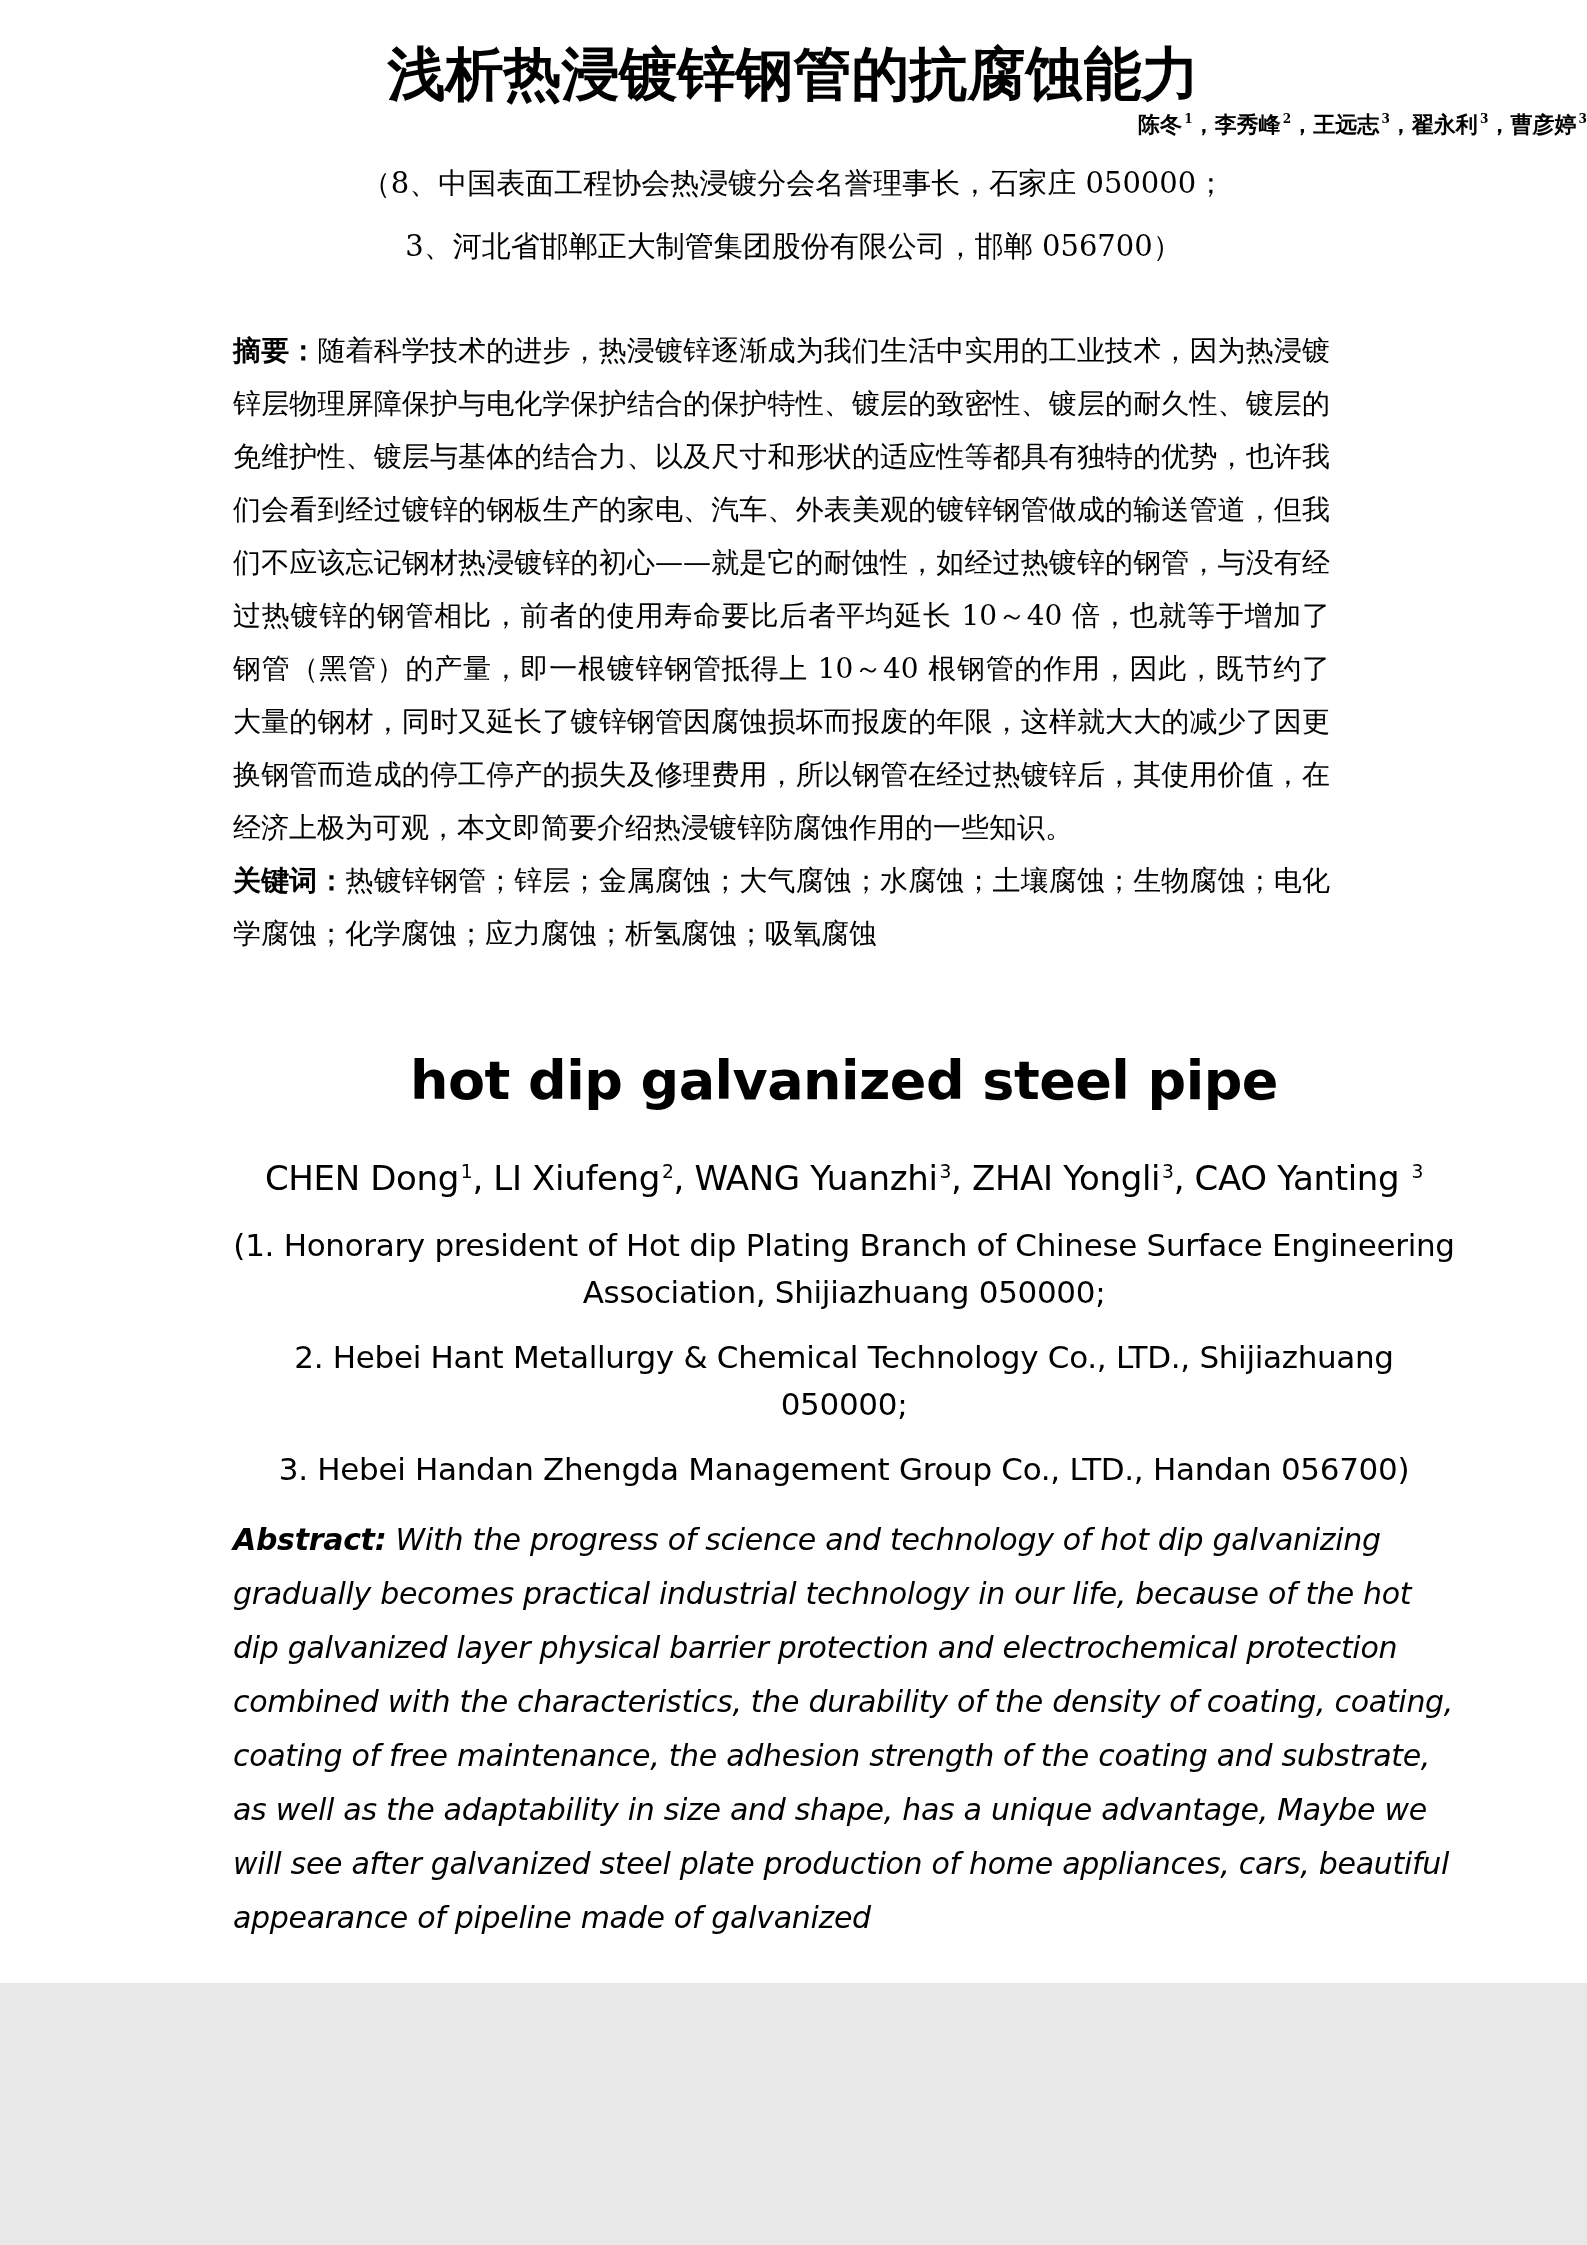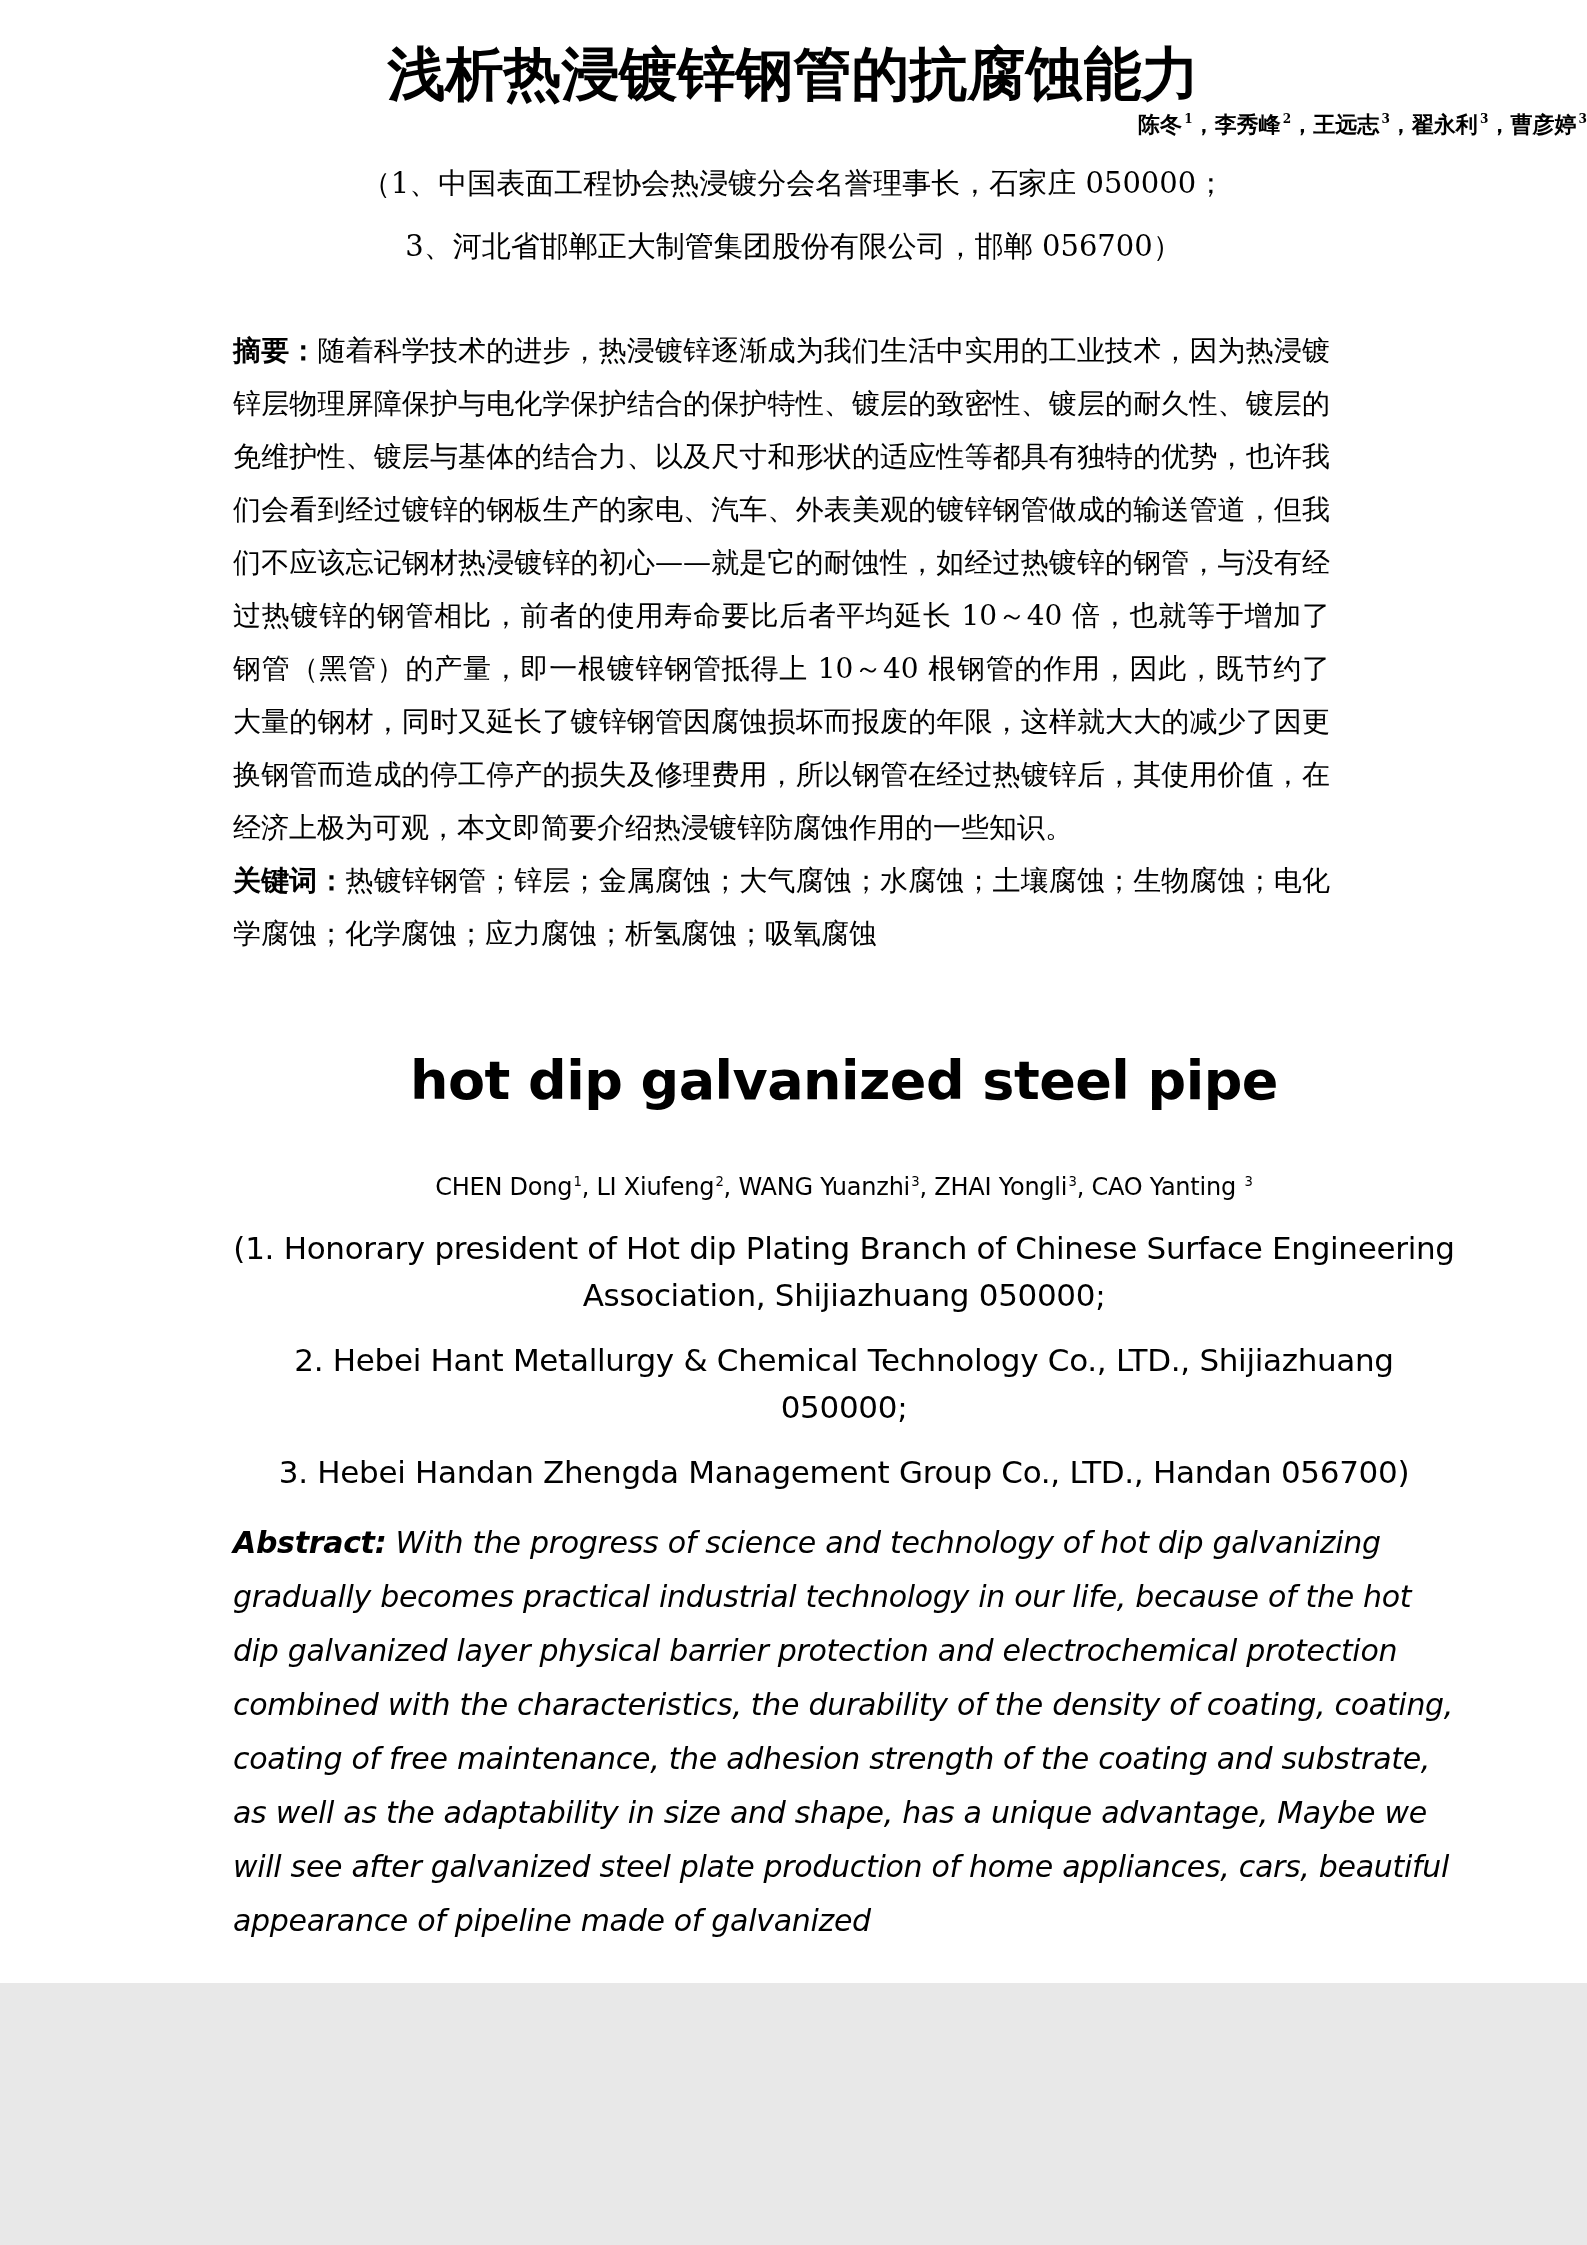--- a/index.html
+++ b/index.html
@@ -32,22 +32,22 @@
   .zh-abstract-block p{margin:0;}
   .label-b{font-weight:bold;}
   
   .en{font-family:"DejaVu Sans","Liberation Sans",sans-serif;letter-spacing:-0.01em;}
   .en-center{width:1222px;margin-left:233px;text-align:center;}
   .en-title{
     margin-top:72px;
     font-size:54px;font-weight:bold;line-height:98px;
   }
   .en-authors{
-    margin-top:42px;
-    font-size:24px;line-height:1.3;font-weight:normal;
+    margin-top:26px;
+    font-size:34px;line-height:1.3;font-weight:normal;
   }
   .en-authors sup.au{font-weight:normal;margin-left:0.1em;}
   .en-affils{
     margin-top:22px;
     font-size:31px;line-height:47px;
   }
   .en-affils p{margin:0 0 18px 0;}
   .en-abstract-block{
     margin:20px 0 0 233px;width:1228px;
     font-size:30px;line-height:54px;text-align:left;
@@ -59,21 +59,21 @@
 
 <div class="page">
 
   <div class="zh-title">浅析热浸镀锌钢管的抗腐蚀能力</div>
 
   <div class="zh-authors">
     <span><span>陈冬</span><sup class="au">1</sup></span><span><span>，李秀峰</span><sup class="au">2</sup></span><span><span>，王远志</span><sup class="au">3</sup></span><span><span>，翟永利</span><sup class="au">3</sup></span><span><span>，曹彦婷</span><sup class="au">3</sup></span>
   </div>
 
   <div class="zh-affils">
-    <p>（1、中国表面工程协会热浸镀分会名誉理事长，石家庄 050000；</p>
+    <p>（8、中国表面工程协会热浸镀分会名誉理事长，石家庄 050000；</p>
     <p>3、河北省邯郸正大制管集团股份有限公司，邯郸 056700）</p>
   </div>
 
   <div class="zh-abstract-block">
     <p><span class="label-b">摘要：</span><span>随着科学技术的进步，热浸镀锌逐渐成为我们生活中实用的工业技术，因为热浸镀锌层物理屏障保护与电化学保护结合的保护特性、镀层的致密性、镀层的耐久性、镀层的免维护性、镀层与基体的结合力、以及尺寸和形状的适应性等都具有独特的优势，也许我们会看到经过镀锌的钢板生产的家电、汽车、外表美观的镀锌钢管做成的输送管道，但我们不应该忘记钢材热浸镀锌的初心——就是它的耐蚀性，如经过热镀锌的钢管，与没有经过热镀锌的钢管相比，前者的使用寿命要比后者平均延长 10～40 倍，也就等于增加了钢管（黑管）的产量，即一根镀锌钢管抵得上 10～40 根钢管的作用，因此，既节约了大量的钢材，同时又延长了镀锌钢管因腐蚀损坏而报废的年限，这样就大大的减少了因更换钢管而造成的停工停产的损失及修理费用，所以钢管在经过热镀锌后，其使用价值，在经济上极为可观，本文即简要介绍热浸镀锌防腐蚀作用的一些知识。</span></p>
     <p><span class="label-b">关键词：</span><span>热镀锌钢管；锌层；金属腐蚀；大气腐蚀；水腐蚀；土壤腐蚀；生物腐蚀；电化学腐蚀；化学腐蚀；应力腐蚀；析氢腐蚀；吸氧腐蚀</span></p>
   </div>
 
   <div class="en en-center en-title">
     <div>hot dip galvanized steel pipe</div>

